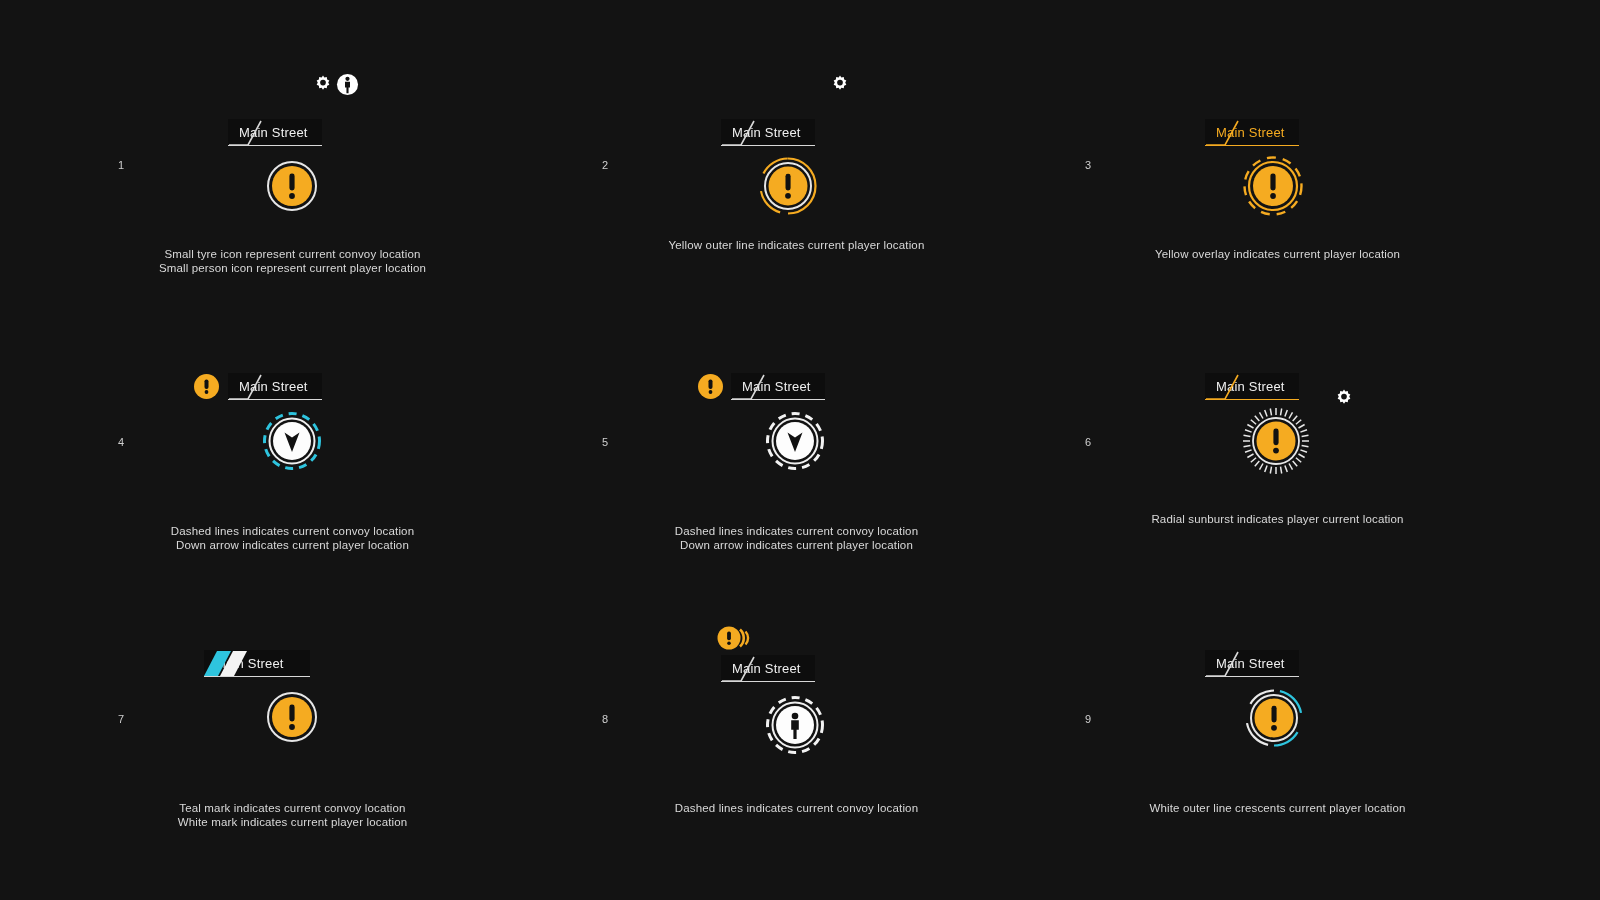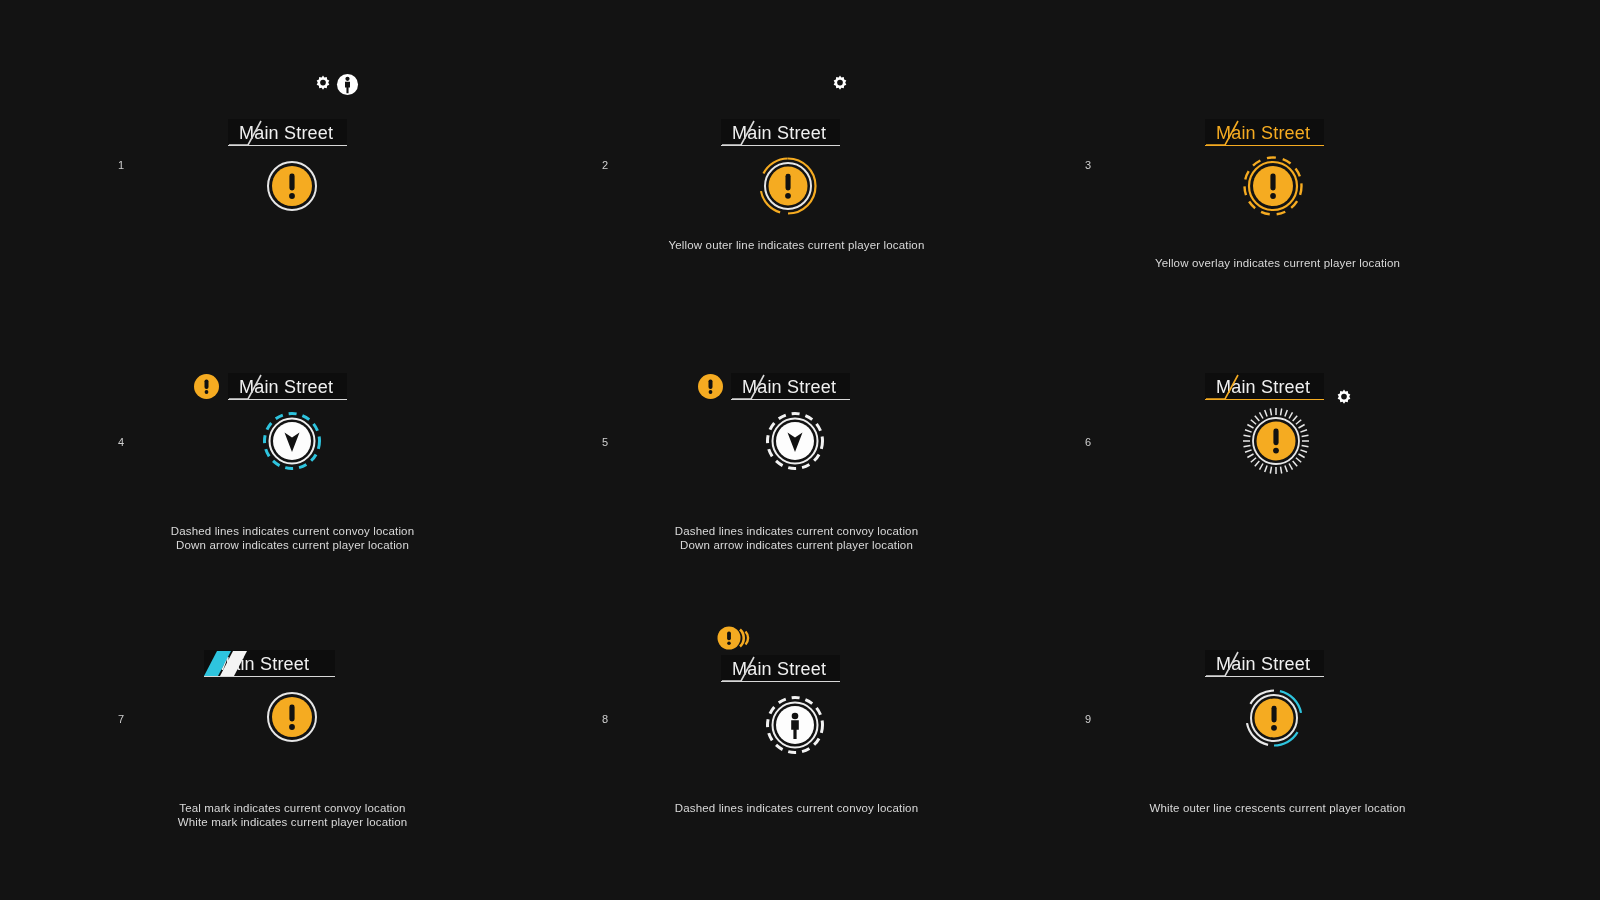--- a/index.html
+++ b/index.html
@@ -29,21 +29,21 @@
 
   
   .plate{
     position:absolute;height:27px;display:flex;align-items:center;
   }
   .plate-box{
     position:relative;height:27px;display:flex;align-items:center;
     background:#0d0d0d;padding:0 14px 0 11px;
   }
   .plate-box .txt{
-    font-size:18px;line-height:1;color:#f0f0f0;
+    font-size:13px;line-height:1;color:#f0f0f0;
     letter-spacing:.2px;white-space:nowrap;
   }
   
   .plate-rule{
     position:absolute;left:0;bottom:0;height:1.5px;background:#d8d8d8;
   }
   
   .slash{position:absolute;bottom:0;height:27px;width:34px;overflow:visible;}
   .slash svg{display:block;overflow:visible}
 
@@ -107,20 +107,24 @@
       </div>
 
       <div class="marker" style="left:266px;top:137px">
         <svg width="52" height="52" viewBox="0 0 52 52">
           <circle cx="26" cy="26" r="24" fill="none" stroke="#e6e6e6" stroke-width="2"></circle>
           <circle cx="26" cy="26" r="20" fill="#f5ab21"></circle>
           <rect x="23.4" y="13.5" width="5.2" height="17" rx="2.4" fill="#111"></rect>
           <circle cx="26" cy="36" r="2.9" fill="#111"></circle>
         </svg>
       </div>
+    </div>
+    <div class="cap" style="top:225px">
+      <span class="l">Small tyre icon represent current convoy location</span>
+      <span class="l">Small person icon represent current player location</span>
     </div>
   </div>
 
   <div class="cell c2">
     <div class="idx">2</div>
     <div class="stage">
 
       <div class="badge" style="left:317px;top:51px">
         <svg width="22" height="22" viewBox="0 0 24 24">
           <path fill="#fff" d="M12 1.6l1.5 2.2 2.6-.5.4 2.6 2.4 1.1-1.2 2.4 1.2 2.4-2.4 1.1-.4 2.6-2.6-.5L12 17.2l-1.5-2.2-2.6.5-.4-2.6L5.1 11.8 6.3 9.4 5.1 7l2.4-1.1.4-2.6 2.6.5z"></path>
@@ -175,21 +179,21 @@
       <div class="marker" style="left:239px;top:132px">
         <svg width="62" height="62" viewBox="0 0 62 62">
           <circle cx="31" cy="31" r="28.5" fill="none" stroke="#f5ab21" stroke-width="2.4" stroke-dasharray="9 7"></circle>
           <circle cx="31" cy="31" r="24" fill="none" stroke="#f5ab21" stroke-width="2.2"></circle>
           <circle cx="31" cy="31" r="20" fill="#f5ab21"></circle>
           <rect x="28.4" y="18.4" width="5.2" height="17" rx="2.4" fill="#111"></rect>
           <circle cx="31" cy="41" r="2.9" fill="#111"></circle>
         </svg>
       </div>
     </div>
-    <div class="cap" style="top:234px">
+    <div class="cap" style="top:225px">
       <span class="l">Yellow overlay indicates current player location</span>
     </div>
   </div>
 
   <div class="cell c4">
     <div class="idx">4</div>
     <div class="stage">
 
       <div class="badge" style="left:194px;top:74px">
         <svg width="25" height="25" viewBox="0 0 25 25">
@@ -330,20 +334,23 @@
               <line x1="-5.7" y1="-32.5" x2="-4.5" y2="-25.6"></line>
             </g>
             <circle cx="0" cy="0" r="23" fill="none" stroke="#e8e8e8" stroke-width="1.8"></circle>
             <circle cx="0" cy="0" r="19.5" fill="#f5ab21"></circle>
             <rect x="-2.6" y="-12.4" width="5.2" height="16.6" rx="2.4" fill="#111"></rect>
             <circle cx="0" cy="9.6" r="2.9" fill="#111"></circle>
           </g>
         </svg>
       </div>
     </div>
+    <div class="cap" style="top:213px">
+      <span class="l">Radial sunburst indicates player current location</span>
+    </div>
   </div>
 
   <div class="cell c7">
     <div class="idx">7</div>
     <div class="stage">
 
       <div class="plate" style="left:204px;top:73px">
         <div class="plate-box" style="padding-right:26px">
           <span class="txt">Main Street</span>
           <div class="plate-rule" style="width:100%"></div>

